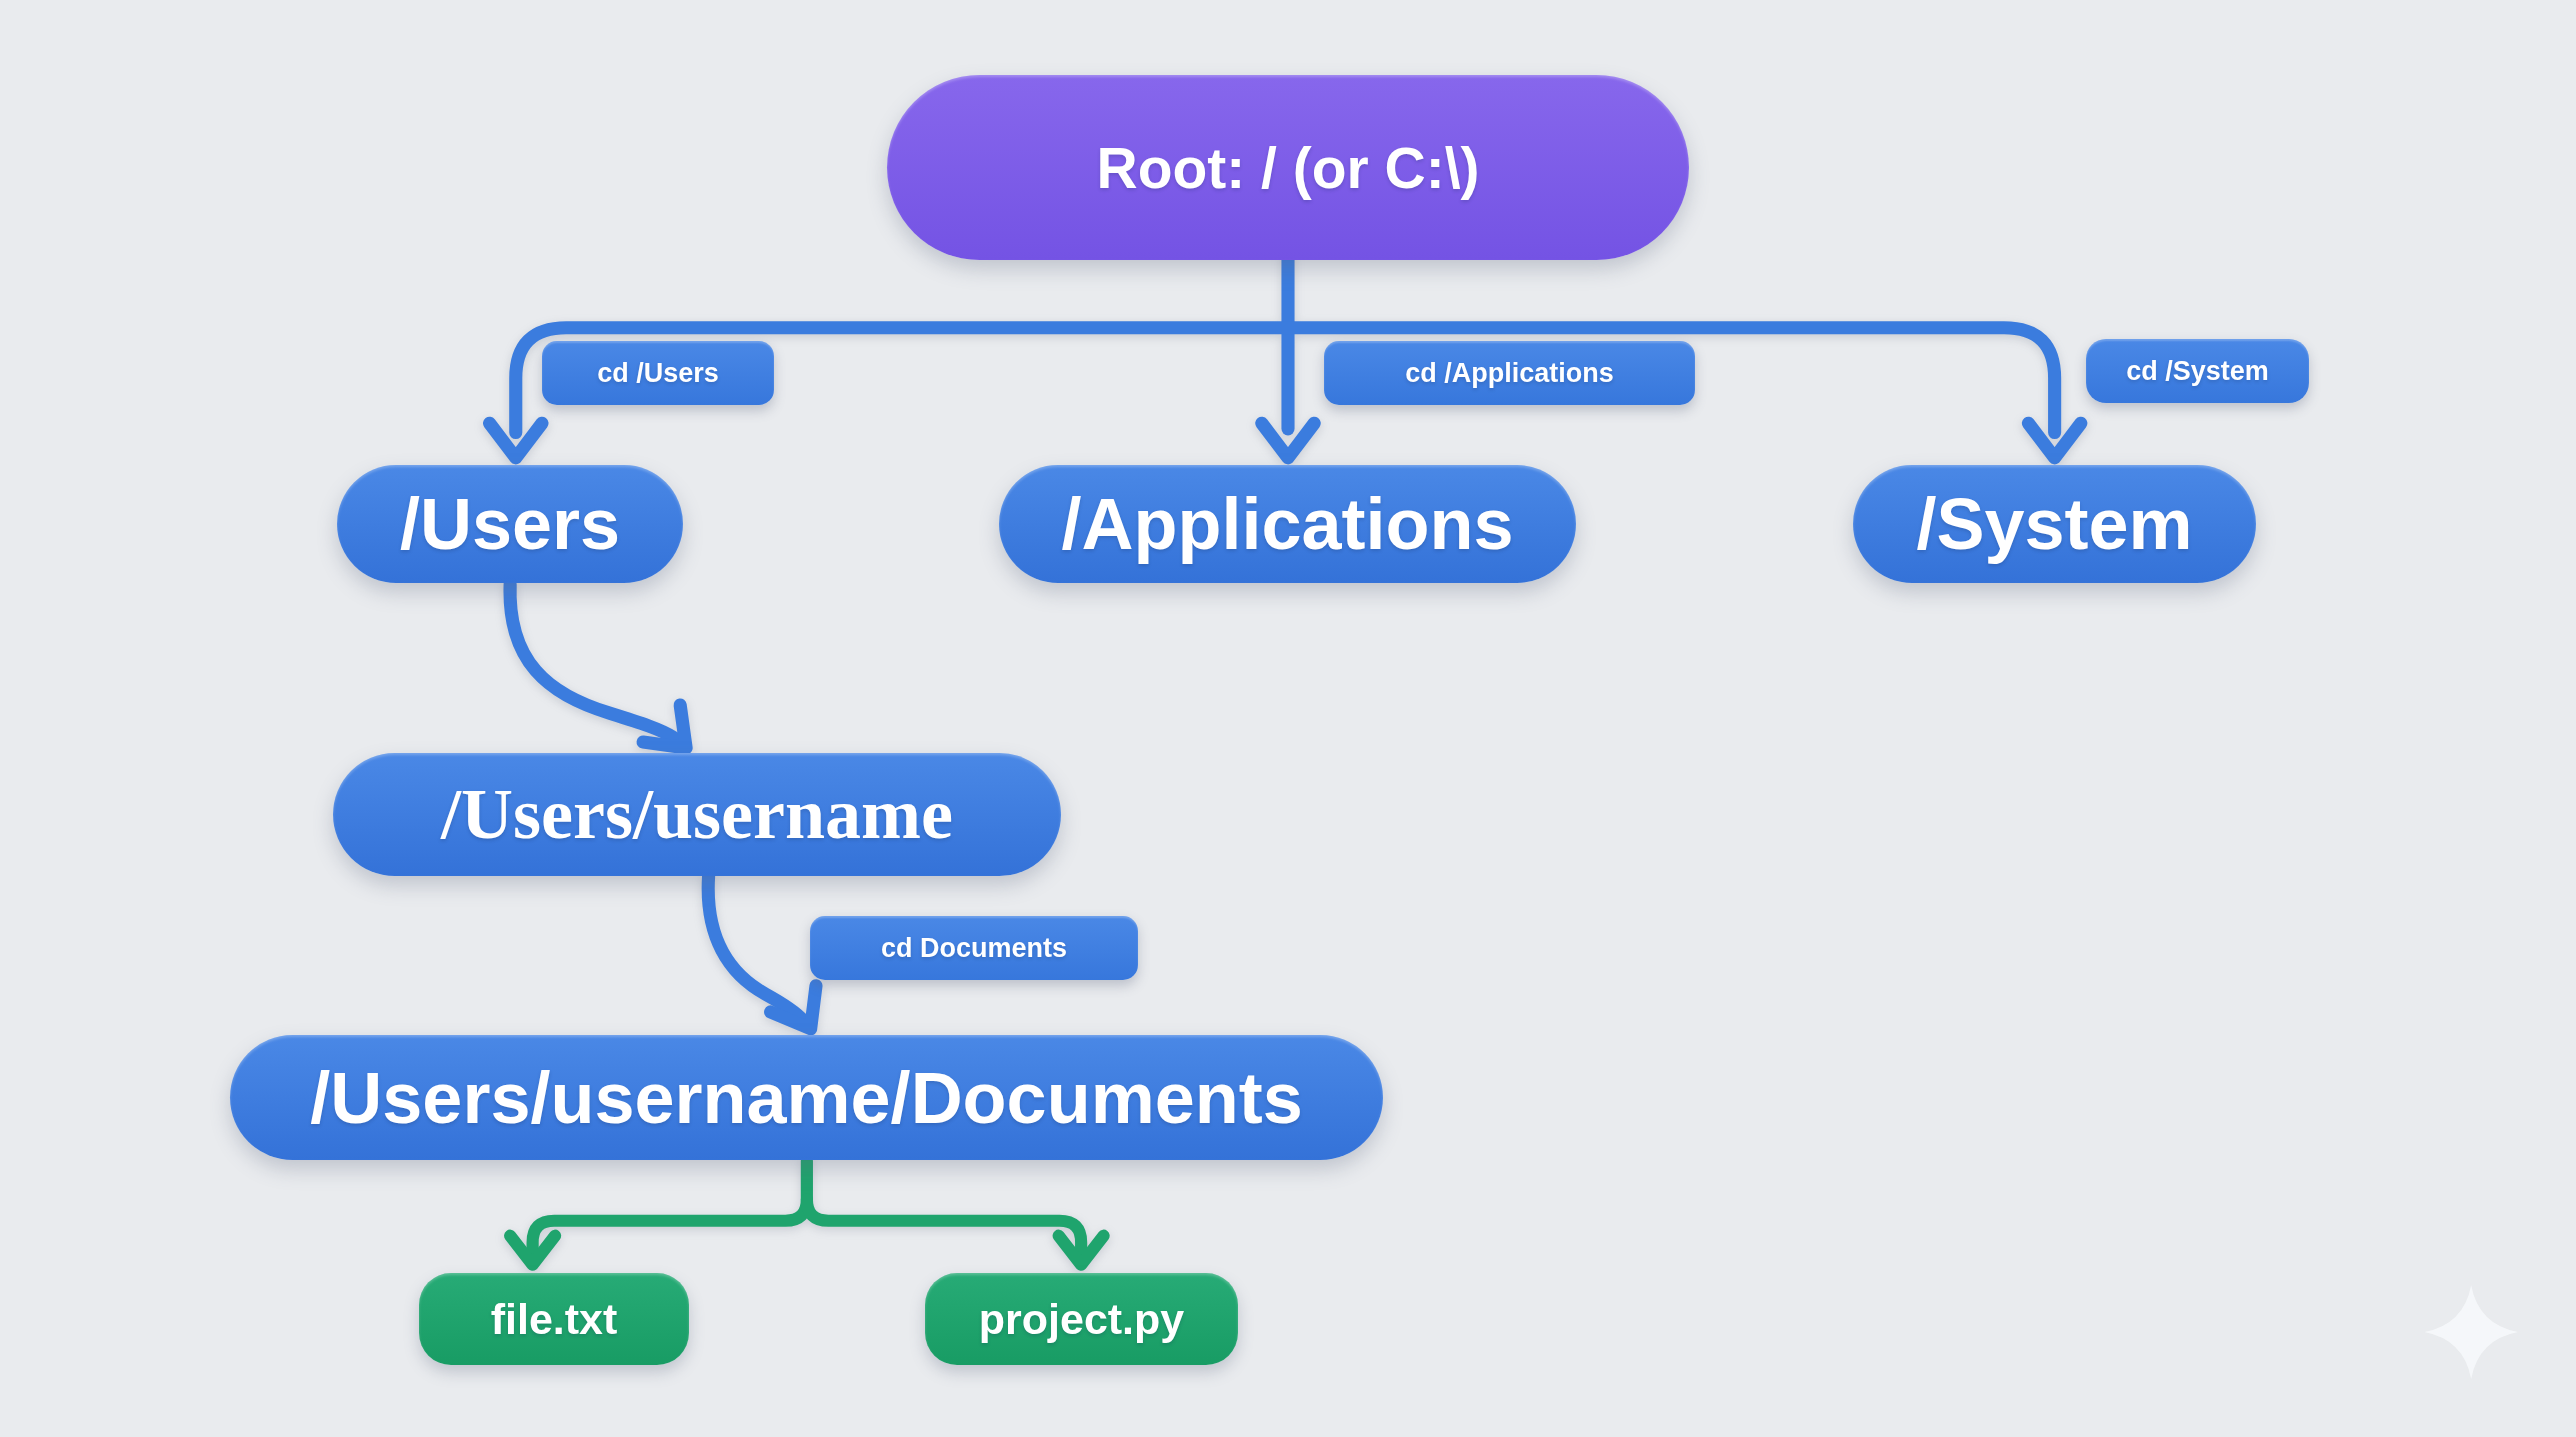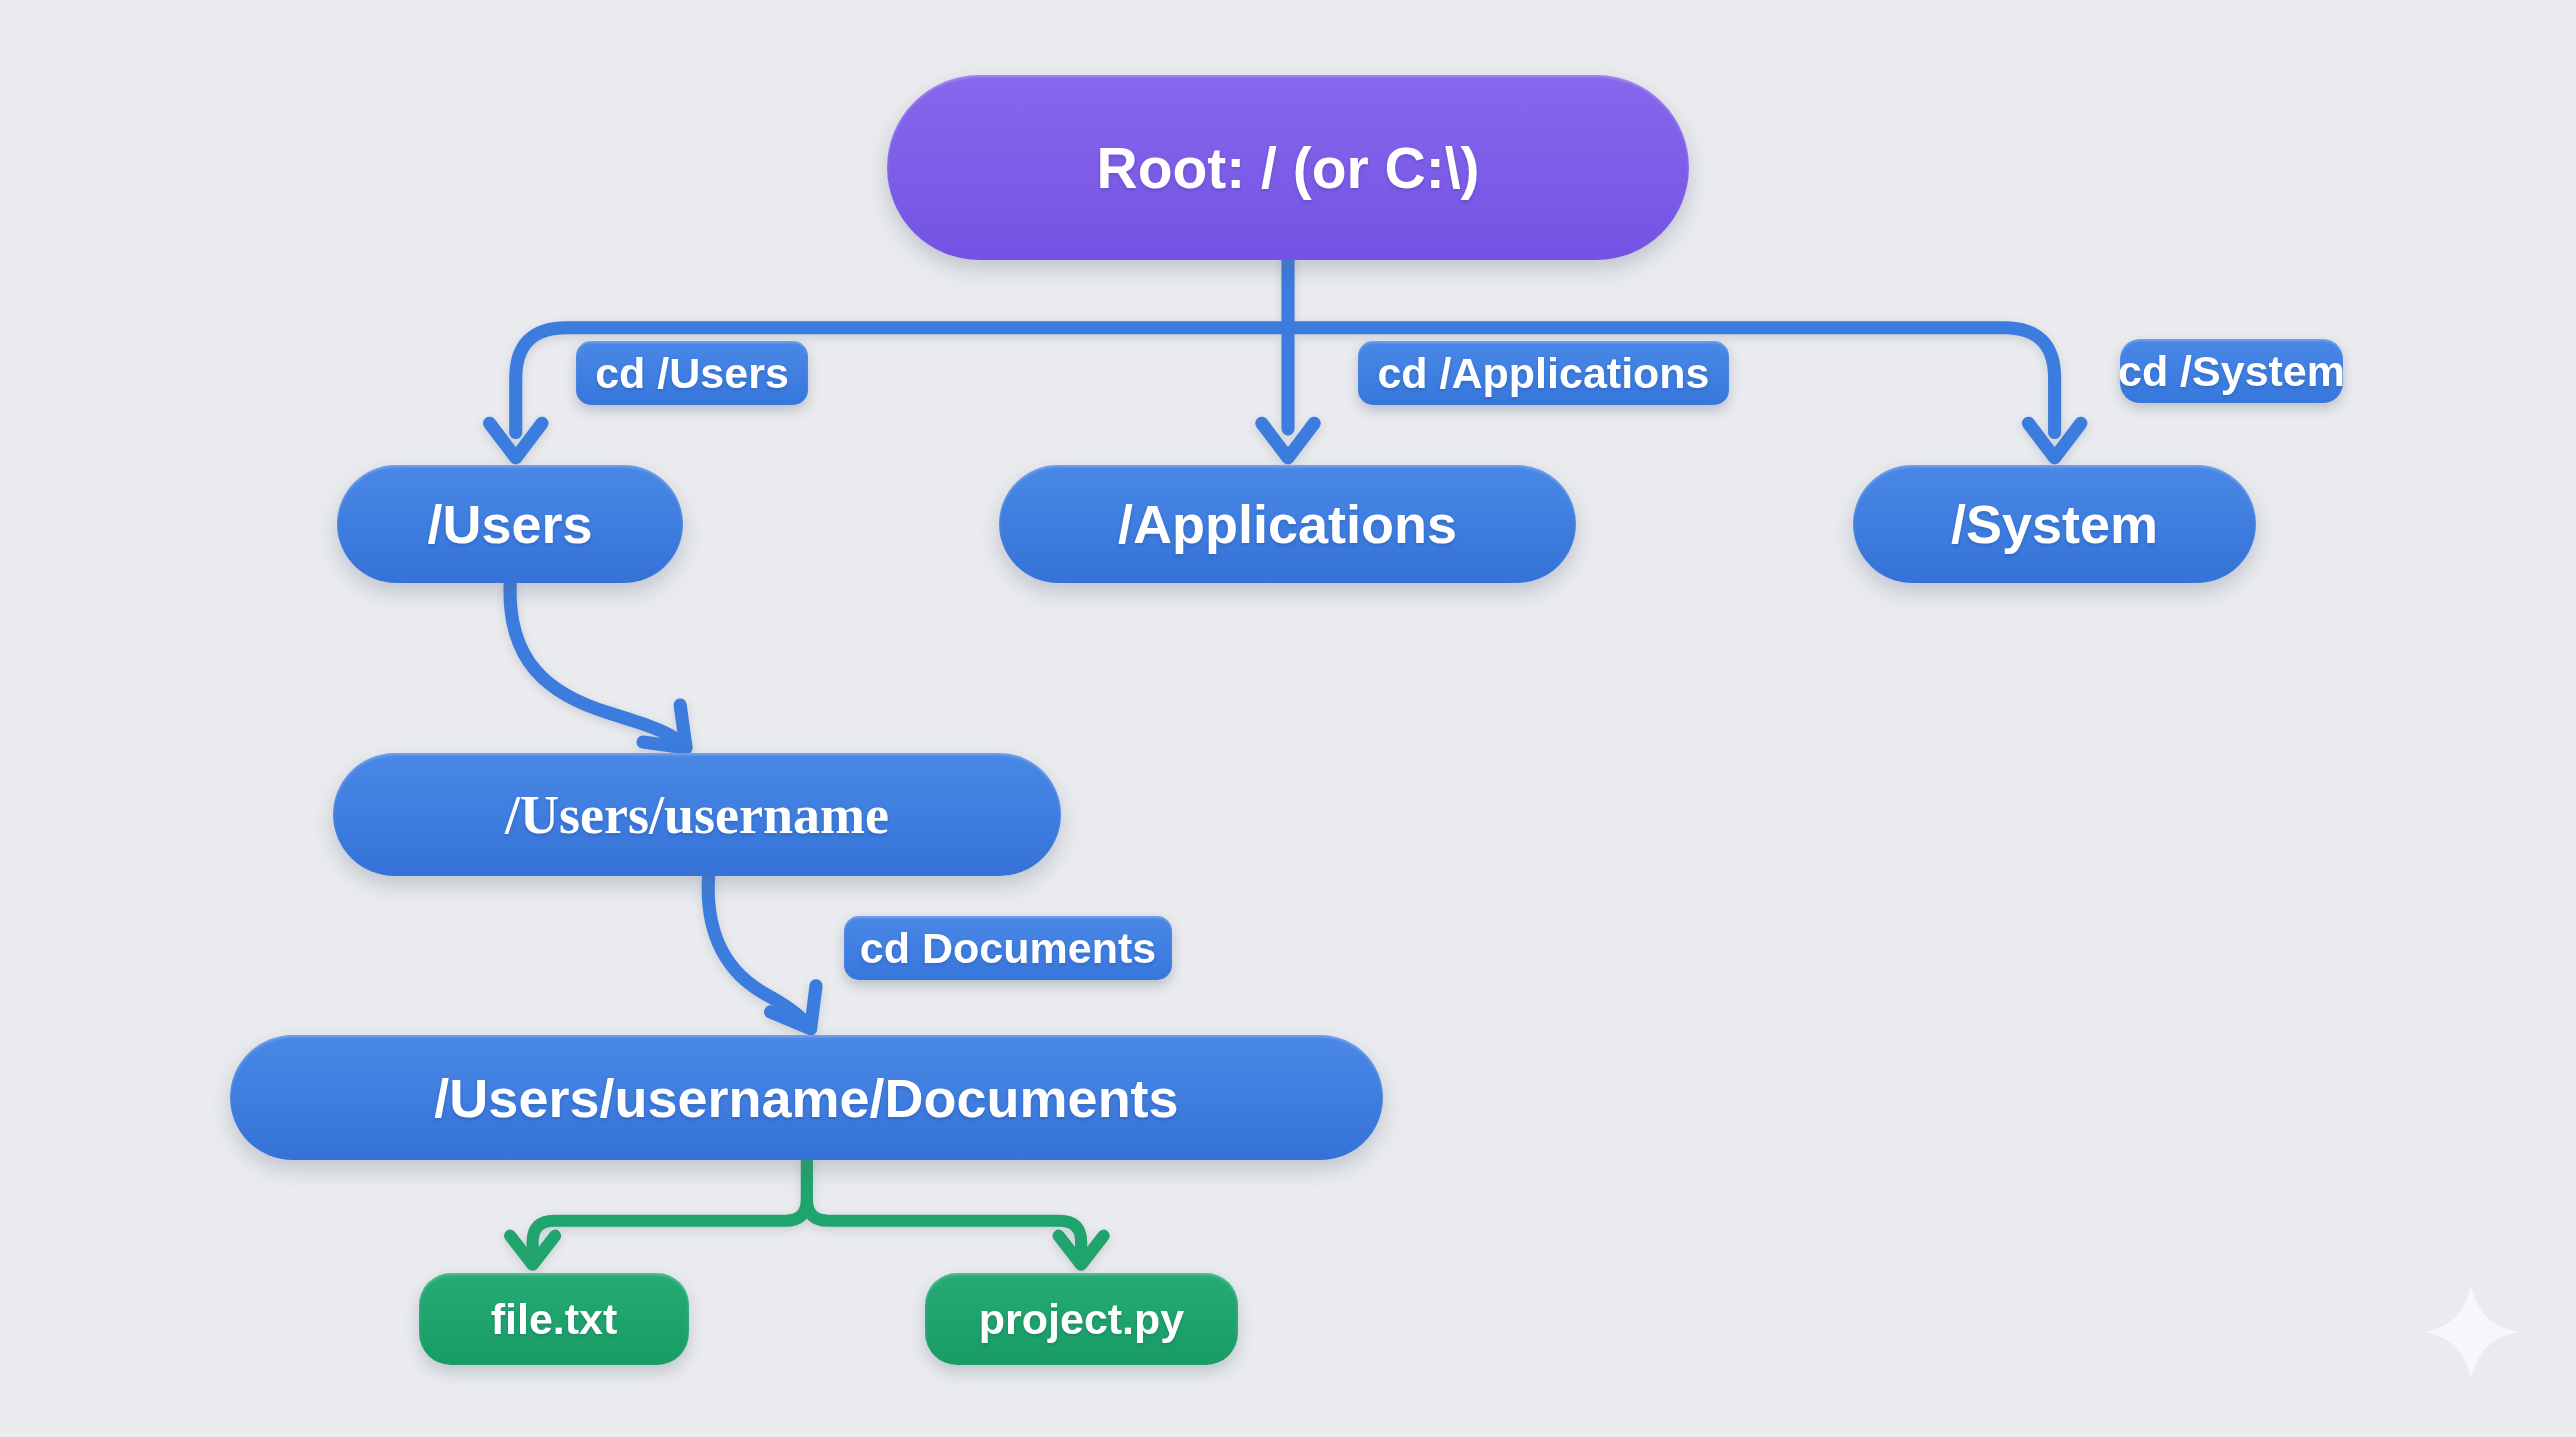--- a/index.html
+++ b/index.html
@@ -21,32 +21,31 @@
   .node{
     border-radius:935px;
     box-shadow:0 9.4px 20.6px rgba(90,100,125,0.28), inset 0 1.9px 2.8px rgba(255,255,255,0.25);
   }
   .root-node{
     background:linear-gradient(180deg,#8767ec 0%,#7453e4 100%);
     font-size:57px;
   }
   .folder-node{
     background:linear-gradient(180deg,#4a88e6 0%,#3472d8 100%);
-    font-size:54px;
+    font-size:72px;
   }
   .file-node{
     background:linear-gradient(180deg,#27ab76 0%,#189c64 100%);
     font-size:43px;border-radius:32px;
     box-shadow:0 7.5px 15px rgba(90,100,125,0.28), inset 0 1.9px 2.8px rgba(255,255,255,0.25);
   }
   .cmd-label{
     background:linear-gradient(180deg,#4a88e6 0%,#3777dc 100%);
-    font-size:43px;border-radius:15px;
+    font-size:27px;border-radius:15px;
     box-shadow:0 5.6px 11.2px rgba(90,100,125,0.30), inset 0 1.9px 1.9px rgba(255,255,255,0.22);
-    margin-left:34px;
   }
   .sparkle{position:absolute;left:0;top:0;}
 </style>
 </head>
 <body>
 
 <div class="canvas">
 
   <svg class="connectors" width="2576" height="1438" viewBox="0 0 2752 1536">
     <g stroke="#3b7cde" stroke-width="14" fill="none" stroke-linecap="round" stroke-linejoin="round">

